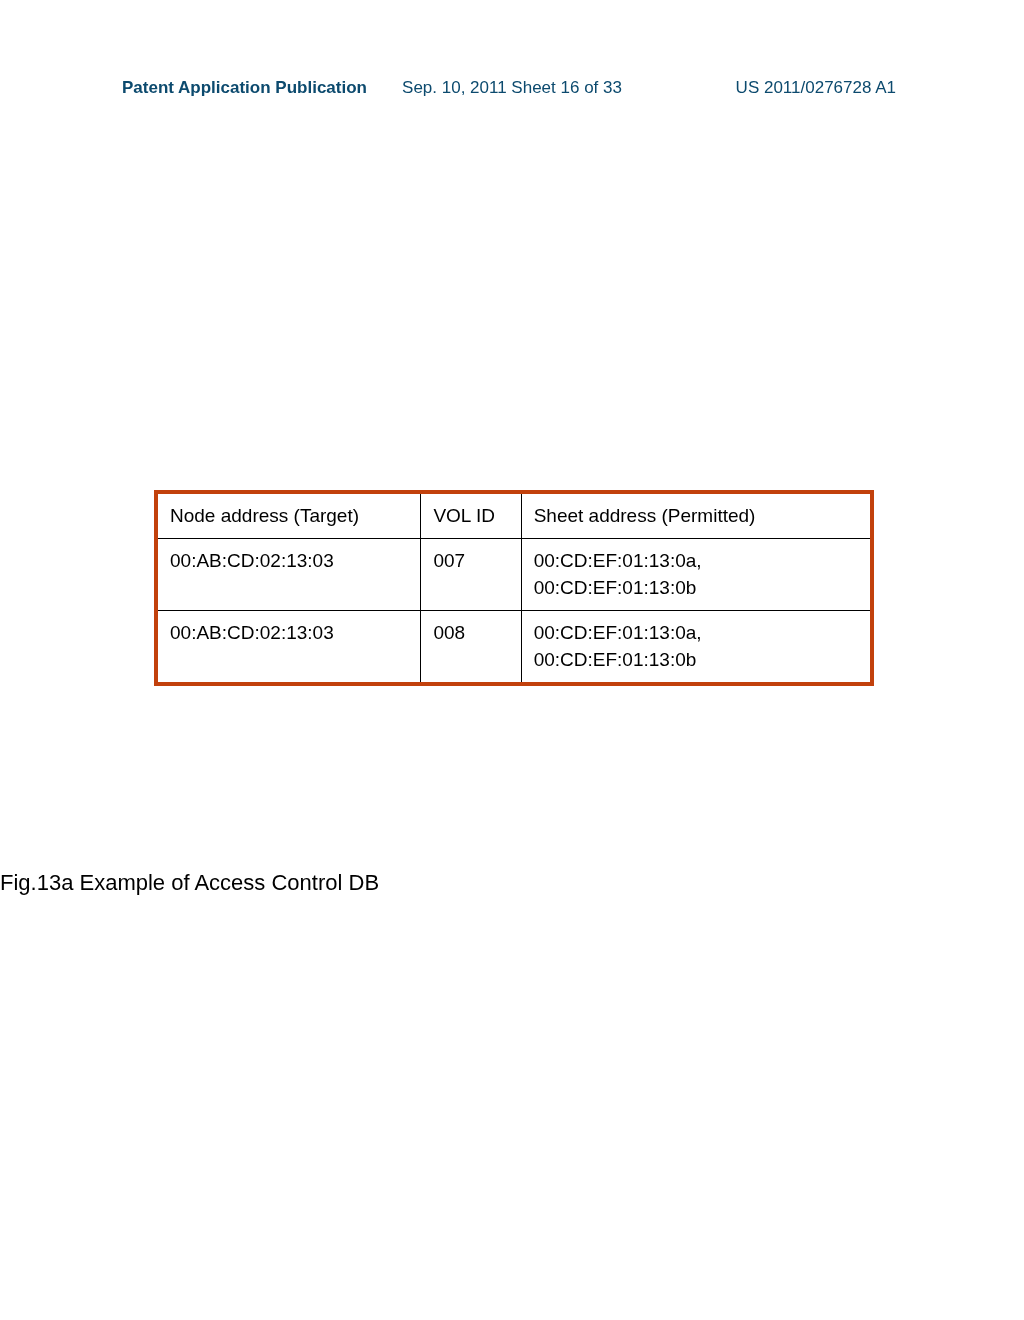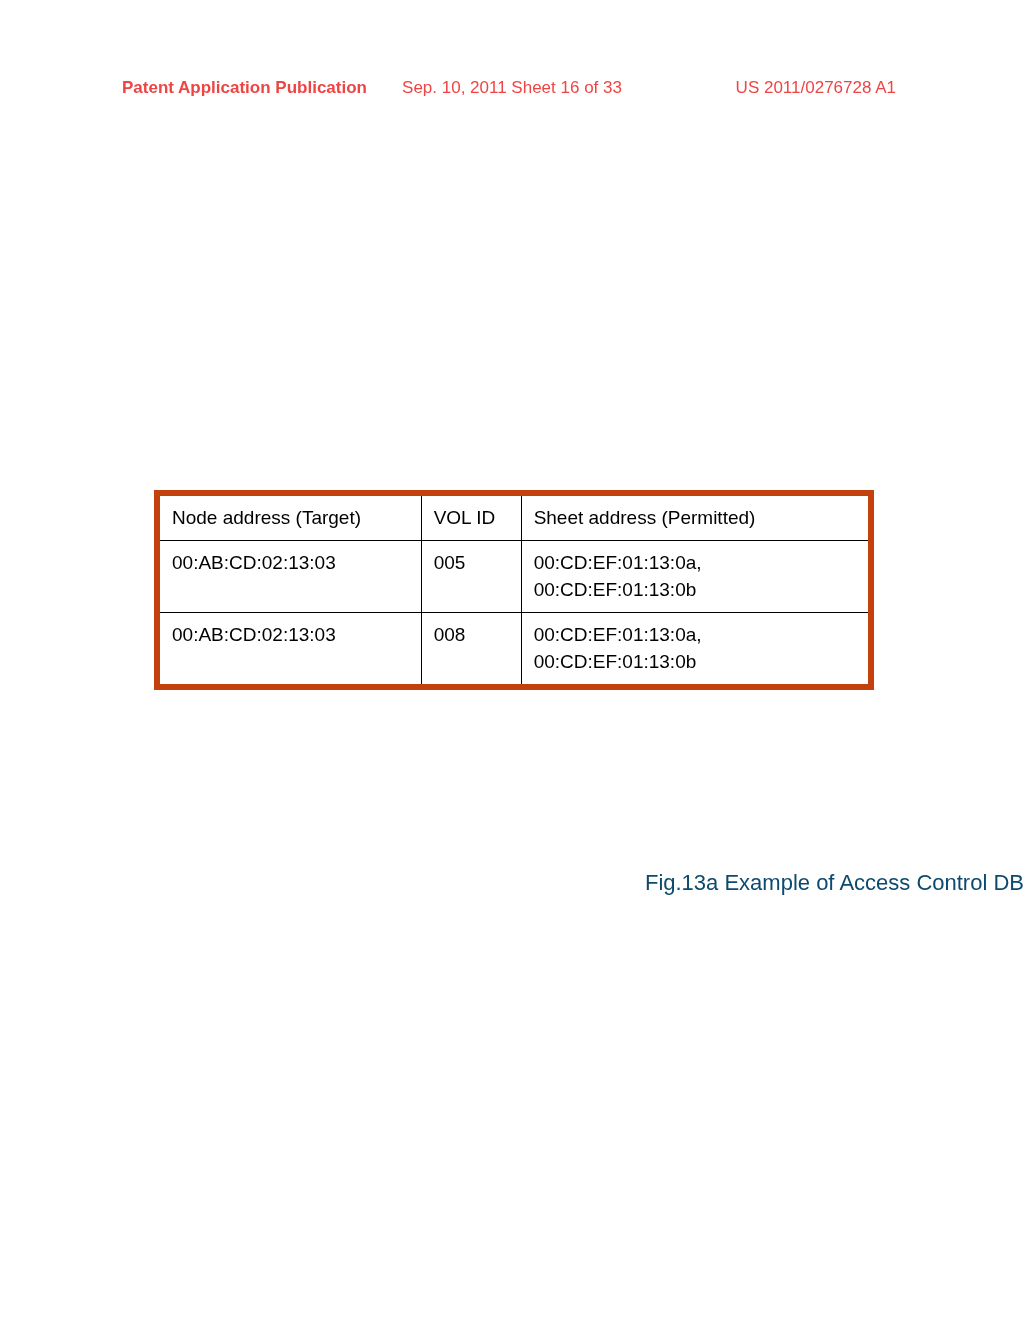--- a/index.html
+++ b/index.html
@@ -16,21 +16,21 @@
     }
     .header {
       position: absolute;
       top: 78px;
       left: 0;
       width: 100%;
       display: flex;
       justify-content: space-between;
       padding: 0 128px 0 122px;
       font-size: 17px;
-      color: #ef4444;
+      color: #0c4a6e;
     }
     .header-left {
       font-weight: bold;
     }
     .header-center {
       font-weight: normal;
       position: absolute;
       left: 50%;
       transform: translateX(-50%);
       white-space: nowrap;
@@ -41,21 +41,21 @@
     }
     .content-area {
       position: absolute;
       top: 490px;
       left: 154px;
       width: 720px;
     }
     table {
       border-collapse: collapse;
       width: 100%;
-      border: 6px solid #c2410c;
+      border: 4px solid #c2410c;
     }
     th, td {
       border: 1px solid #000;
       padding: 8px 12px;
       text-align: left;
       font-size: 19px;
       font-weight: normal;
       vertical-align: top;
       line-height: 1.45;
     }
@@ -69,23 +69,23 @@
       width: 14%;
     }
     .col-permitted {
       width: 49%;
     }
     .caption {
       position: absolute;
       top: 870px;
       left: 0;
       width: 100%;
-      text-align: right;
+      text-align: left;
       font-size: 22px;
-      color: #0c4a6e;
+      color: #000000;
     }
   </style>
 </head>
 <body>
 
 <div class="header">
   <span class="header-left">Patent Application Publication</span>
   <span class="header-center">Sep. 10, 2011  Sheet 16 of 33</span>
   <span class="header-right">US 2011/0276728 A1</span>
 </div>
@@ -95,21 +95,21 @@
     <thead>
       <tr>
         <th class="col-target">Node address (Target)</th>
         <th class="col-vol">VOL ID</th>
         <th class="col-permitted">Sheet address (Permitted)</th>
       </tr>
     </thead>
     <tbody>
       <tr>
         <td>00:AB:CD:02:13:03</td>
-        <td>005</td>
+        <td>007</td>
         <td>
           <span>00:CD:EF:01:13:0a,</span><br>
           <span>00:CD:EF:01:13:0b</span>
         </td>
       </tr>
       <tr>
         <td>00:AB:CD:02:13:03</td>
         <td>008</td>
         <td>
           <span>00:CD:EF:01:13:0a,</span><br>

